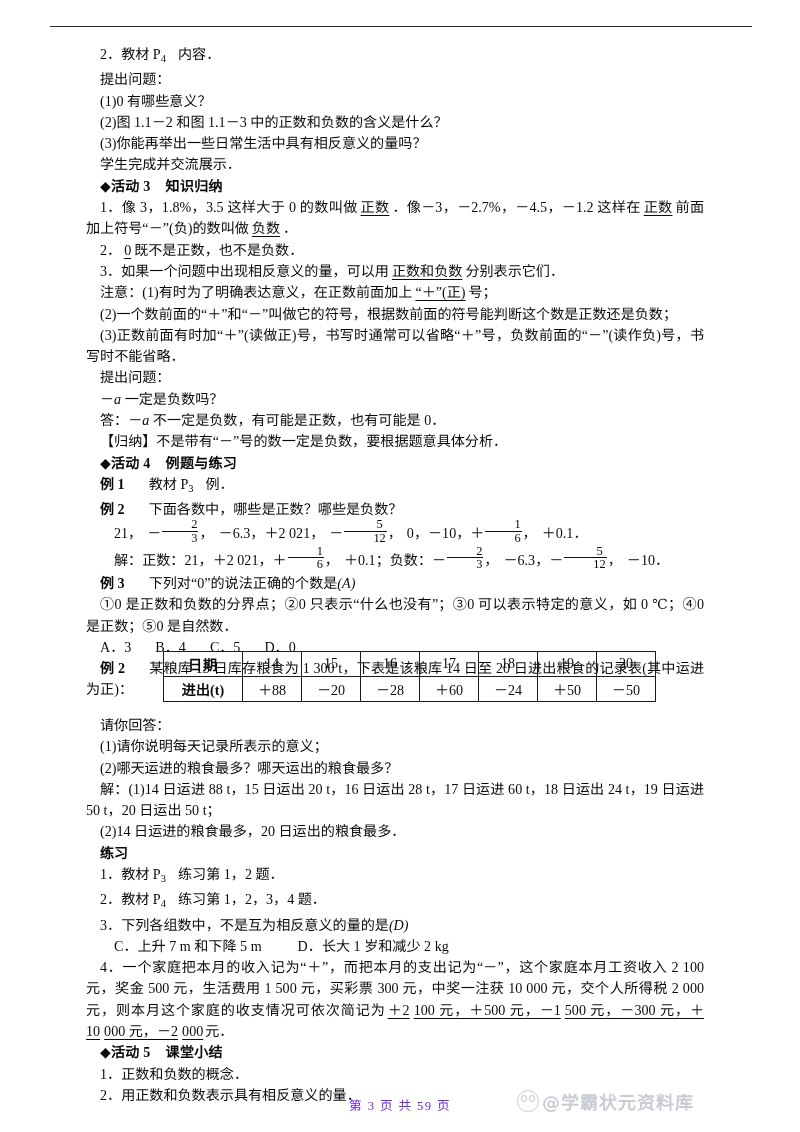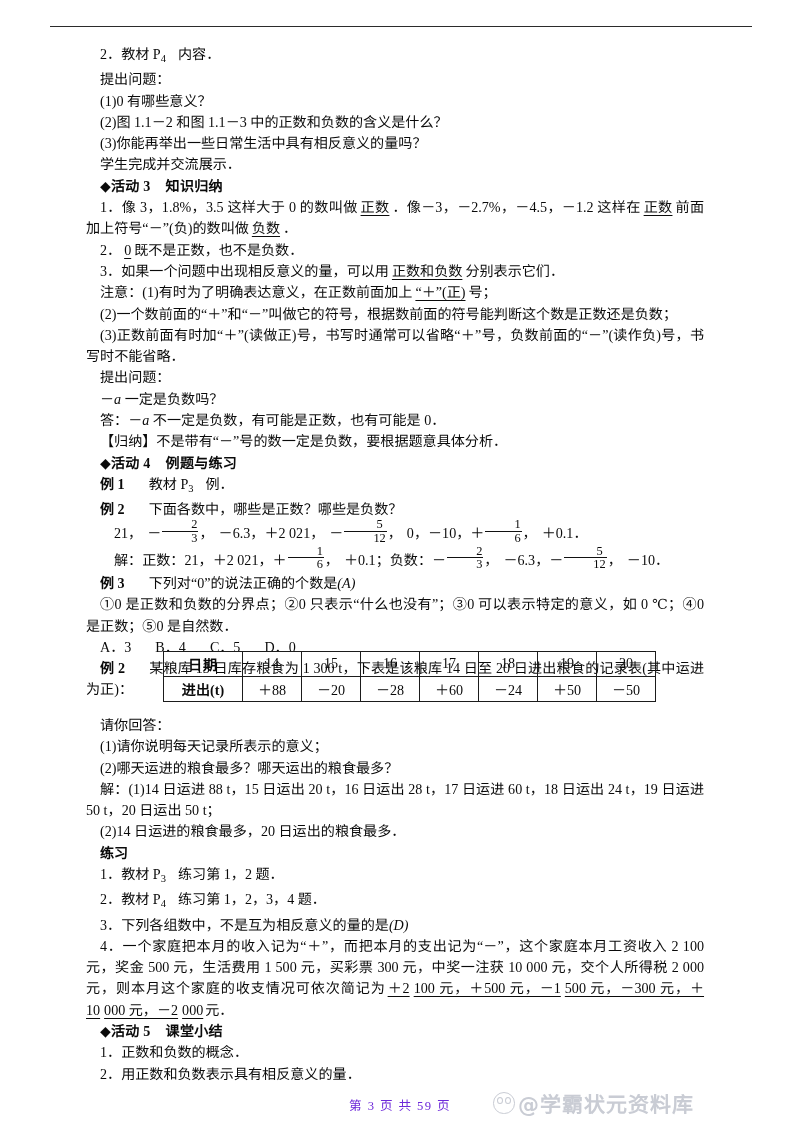--- a/index.html
+++ b/index.html
@@ -138,21 +138,21 @@
 
   
   .watermark {
     position: absolute;
     right: 18px;
     top: 1088px;
     display: flex;
     align-items: center;
     gap: 3px;
     color: #c9ccd4;
-    font-size: 21px;
+    font-size: 18px;
     font-family: "DejaVu Sans", "Liberation Sans", sans-serif;
     font-weight: bold;
     letter-spacing: 1px;
     user-select: none;
   }
   .watermark .paw {
     width: 20px; height: 20px;
     border: 1.6px solid #c9ccd4;
     border-radius: 50% 50% 48% 48%;
     position: relative;
@@ -261,20 +261,21 @@
     <p class="line ind1">解：(1)14 日运进 88 t，15 日运出 20 t，16 日运出 28 t，17 日运进 60 t，18 日运出 24 t，19 日运进 50 t，20 日运出 50 t；</p>
     <p class="line ind1">(2)14 日运进的粮食最多，20 日运出的粮食最多．</p>
 
     <p class="line ind1 bold">练习</p>
 
     <p class="line ind1">1．教材 P<span class="sub">3</span><span class="gap"></span>练习第 1，2 题．</p>
     <p class="line ind1">2．教材 P<span class="sub">4</span><span class="gap"></span>练习第 1，2，3，4 题．</p>
 
     <p class="line ind1"><span>3．下列各组数中，不是互为相反意义的量的是</span><span class="ital">(D)</span></p>
 
+    <p class="line ind2"><span>C．上升 7 m 和下降 5 m</span><span class="gap-lg"></span><span class="gap"></span><span>D．长大 1 岁和减少 2 kg</span></p>
 
     <p class="line ind1"><span>4．一个家庭把本月的收入记为“＋”，而把本月的支出记为“－”，这个家庭本月工资收入 2 100 元，奖金 500 元，生活费用 1 500 元，买彩票 300 元，中奖一注获 10 000 元，交个人所得税 2 000 元，则本月这个家庭的收支情况可依次简记为</span><span class="blank-open">＋2</span><span class="blank-open">100 元，＋500 元，－1</span><span class="blank-open">500 元，－300 元，＋10</span><span class="blank-open">000 元，－2</span><span class="blank-open">000</span><span>元．</span></p>
 
     <p class="line ind1 act"><span class="dia">◆</span><span>活动 5</span><span class="sp"></span><span>课堂小结</span></p>
 
     <p class="line ind1">1．正数和负数的概念．</p>
     <p class="line ind1">2．用正数和负数表示具有相反意义的量．</p>
   </div>
 
   <div class="footer">

